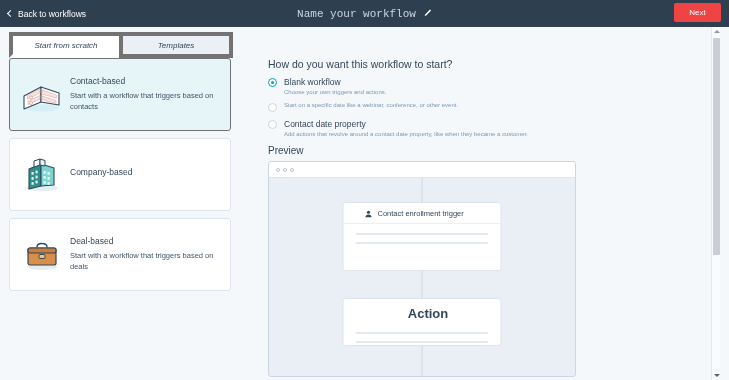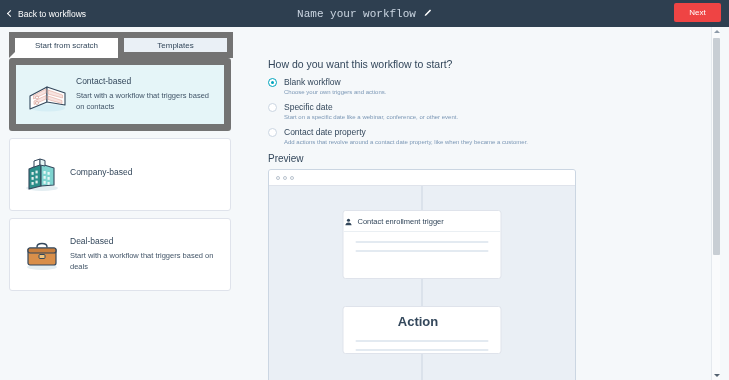--- a/index.html
+++ b/index.html
@@ -51,40 +51,41 @@
     overflow: hidden;
   }
   .tabs {
     position: absolute; top: 5px; left: 9px;
     width: 224px; height: 26px;
     display: flex;
   }
   .tab {
     flex: 1; display: flex; align-items: center; justify-content: center;
     font-size: 8px; color: #33475b;
-    border: 6px solid #737373; background: #eaf0f6;
+    border: 4px solid #737373; background: #eaf0f6;
     cursor: pointer;
+    font-style: italic;
   }
   .tab.active { background: #ffffff; border-bottom-color: #ffffff; color: #33475b; }
   .tab:first-child { border-right: none; }
 
   .cards {
     position: absolute; top: 31px; left: 9px;
     width: 224px; height: 318px;
   }
   .card {
     position: relative;
     width: 222px; height: 73px;
     background: #ffffff; border: 1px solid #dfe3eb; border-radius: 3px;
     margin-bottom: 7px;
     display: flex; align-items: center;
     cursor: pointer;
   }
   .card.selected {
-    background: #e5f5f8; border: 7px solid #737373;
+    background: #e5f5f8; border: 1px solid #737373;
   }
   .card-icon {
     width: 56px; min-width: 56px; height: 48px;
     display: flex; align-items: center; justify-content: center;
     margin-left: 4px;
   }
   .card-text { padding-right: 10px; }
   .card-title {
     font-size: 8.5px; color: #33475b; margin-bottom: 5px;
   }
@@ -176,21 +177,21 @@
   .vline.c { top: 168px; height: 31px; }
   .node {
     position: absolute; left: 50%; transform: translateX(-50%);
     width: 159px; background: #ffffff;
     border: 1px solid #dfe3eb; border-radius: 3px;
   }
   .node.trigger { top: 24px; height: 69px; }
   .node.action  { top: 120px; height: 48px; }
   .node-head {
     display: flex; align-items: flex-end; gap: 5px;
-    padding: 6px 9px 5px 1px;
+    padding: 6px 9px 5px 21px;
     font-size: 7.5px; color: #33475b;
     border-bottom: 1px solid #eaeff3;
   }
   .node.trigger .node-head { border-bottom: 1px solid #eaeff3; }
   .node.action .node-head {
     justify-content: center; border-bottom: none; padding-top: 7px;
     font-weight: bold; font-size: 13px;
   }
   .person-icon { width: 8px; height: 8px; display: block; }
   .skel-wrap { padding: 9px 12px 0 12px; }
@@ -320,21 +321,20 @@
         <span class="radio checked"></span>
         <div>
           <div class="radio-label">Blank workflow</div>
           <div class="radio-desc">Choose your own triggers and actions.</div>
         </div>
       </div>
 
       <div class="radio-row">
         <span class="radio"></span>
         <div>
-          <div class="radio-label">Specific date</div>
           <div class="radio-desc">Start on a specific date like a webinar, conference, or other event.</div>
         </div>
       </div>
 
       <div class="radio-row">
         <span class="radio"></span>
         <div>
           <div class="radio-label">Contact date property</div>
           <div class="radio-desc">Add actions that revolve around a contact date property, like when they became a customer.</div>
         </div>

